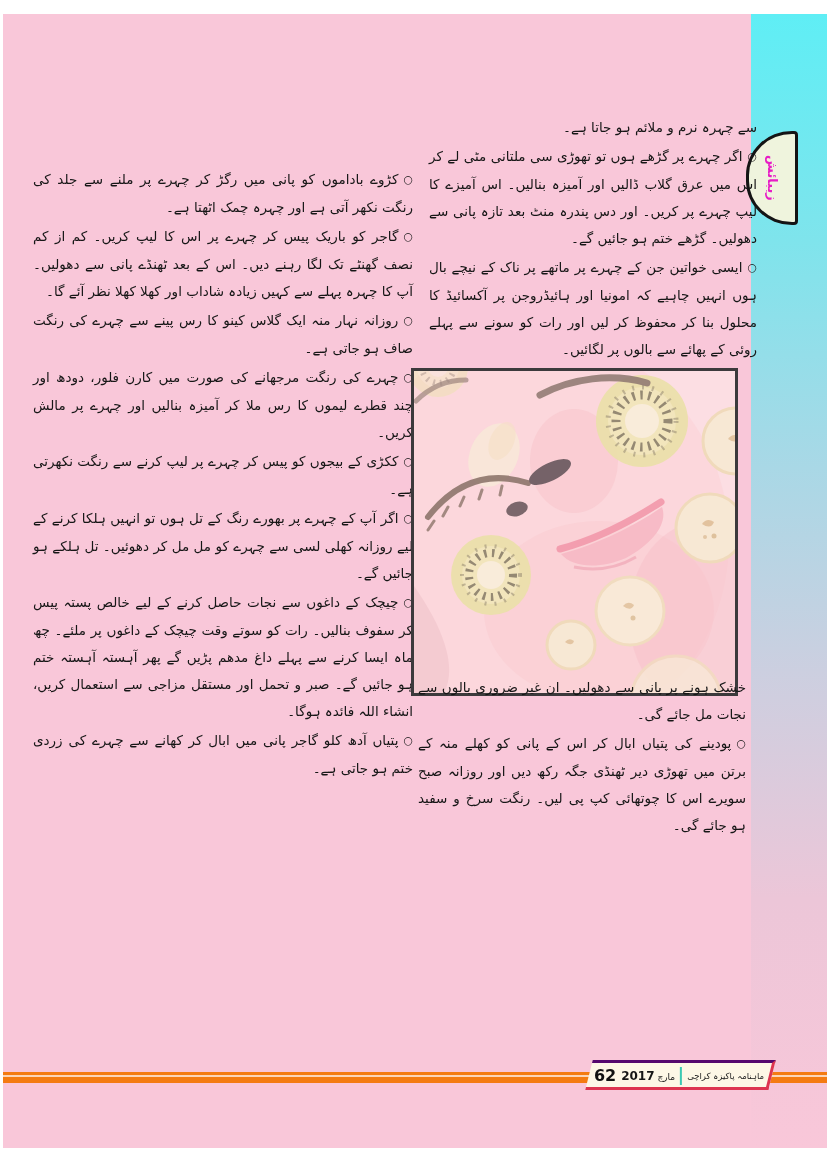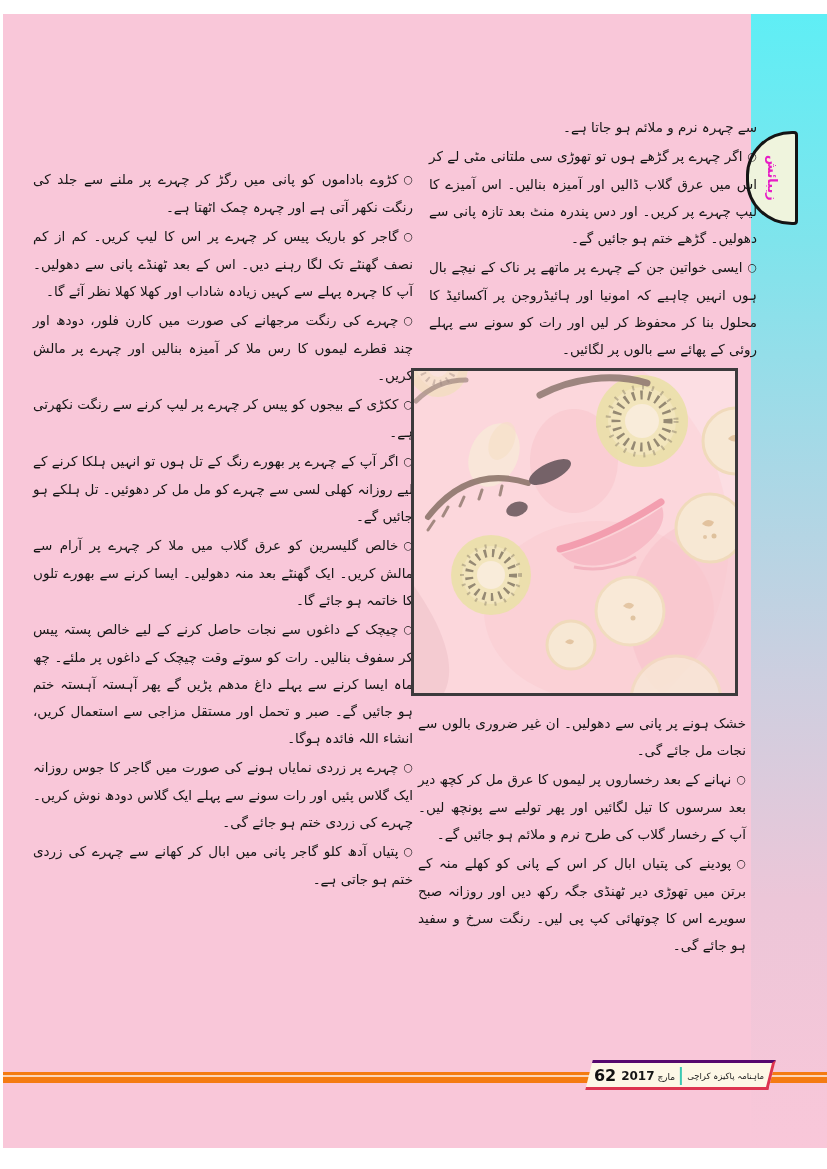--- a/index.html
+++ b/index.html
@@ -26,21 +26,21 @@
   .section-tab .tab-label{
     writing-mode:vertical-rl;font-size:13px;font-weight:bold;color:#e81cc6;
     letter-spacing:2px;line-height:1;
   }
   
   .col{position:absolute;direction:rtl;text-align:justify;font-size:13.5px;line-height:27px;}
   .col p{margin:0 0 2px 0;}
   .col .b{display:inline-block;margin-left:5px;font-size:11px;transform:translateY(-1px);}
   .col-left{left:30px;top:116px;width:380px;margin-top:36px;}
   .col-right-top{left:415px;top:100px;width:328px;margin-left:11px;}
-  .col-right-bottom{left:415px;top:696px;width:328px;}
+  .col-right-bottom{left:415px;top:660px;width:328px;}
   
   .photo-frame{
     position:absolute;left:408px;top:354px;width:327px;height:328px;
     box-sizing:border-box;border:3px solid #3c3a3c;background:#fcdfe4;
   }
   .photo-frame svg{display:block;width:100%;height:100%;}
   
   .orange-bar{
     position:absolute;left:0;top:1058px;width:100%;height:11px;
     background:linear-gradient(180deg,#f47b12 0 3px,#fbd5b8 3px 5px,#f47b12 5px 11px);
@@ -77,26 +77,25 @@
 
   <div class="col col-right-top">
     <p><span>سے چہرہ نرم و ملائم ہو جاتا ہے۔</span></p>
     <p><span class="b">○</span><span>اگر چہرے پر گڑھے ہوں تو تھوڑی سی ملتانی مٹی لے کر اس میں عرق گلاب ڈالیں اور آمیزہ بنالیں۔ اس آمیزے کا لیپ چہرے پر کریں۔ اور دس پندرہ منٹ بعد تازہ پانی سے دھولیں۔ گڑھے ختم ہو جائیں گے۔</span></p>
     <p><span class="b">○</span><span>ایسی خواتین جن کے چہرے پر ماتھے پر ناک کے نیچے بال ہوں انہیں چاہیے کہ امونیا اور ہائیڈروجن پر آکسائیڈ کا محلول بنا کر محفوظ کر لیں اور رات کو سونے سے پہلے روئی کے پھائے سے بالوں پر لگائیں۔</span></p>
   </div>
 
   <div class="col col-left">
     <p><span class="b">○</span><span>کڑوے باداموں کو پانی میں رگڑ کر چہرے پر ملنے سے جلد کی رنگت نکھر آتی ہے اور چہرہ چمک اٹھتا ہے۔</span></p>
     <p><span class="b">○</span><span>گاجر کو باریک پیس کر چہرے پر اس کا لیپ کریں۔ کم از کم نصف گھنٹے تک لگا رہنے دیں۔ اس کے بعد ٹھنڈے پانی سے دھولیں۔ آپ کا چہرہ پہلے سے کہیں زیادہ شاداب اور کھلا کھلا نظر آئے گا۔</span></p>
+    <p><span class="b">○</span><span>روزانہ نہار منہ ایک گلاس کینو کا رس پینے سے چہرے کی رنگت صاف ہو جاتی ہے۔</span></p>
     <p><span class="b">○</span><span>چہرے کی رنگت مرجھانے کی صورت میں کارن فلور، دودھ اور چند قطرے لیموں کا رس ملا کر آمیزہ بنالیں اور چہرے پر مالش کریں۔</span></p>
     <p><span class="b">○</span><span>ککڑی کے بیجوں کو پیس کر چہرے پر لیپ کرنے سے رنگت نکھرتی ہے۔</span></p>
     <p><span class="b">○</span><span>اگر آپ کے چہرے پر بھورے رنگ کے تل ہوں تو انہیں ہلکا کرنے کے لیے روزانہ کھلی لسی سے چہرے کو مل مل کر دھوئیں۔ تل ہلکے ہو جائیں گے۔</span></p>
-    <p><span class="b">○</span><span>خالص گلیسرین کو عرق گلاب میں ملا کر چہرے پر آرام سے مالش کریں۔ ایک گھنٹے بعد منہ دھولیں۔ ایسا کرنے سے بھورے تلوں کا خاتمہ ہو جائے گا۔</span></p>
     <p><span class="b">○</span><span>چیچک کے داغوں سے نجات حاصل کرنے کے لیے خالص پستہ پیس کر سفوف بنالیں۔ رات کو سوتے وقت چیچک کے داغوں پر ملئے۔ چھ ماہ ایسا کرنے سے پہلے داغ مدھم پڑیں گے پھر آہستہ آہستہ ختم ہو جائیں گے۔ صبر و تحمل اور مستقل مزاجی سے استعمال کریں، انشاء اللہ فائدہ ہوگا۔</span></p>
-    <p><span class="b">○</span><span>چہرے پر زردی نمایاں ہونے کی صورت میں گاجر کا جوس روزانہ ایک گلاس پئیں اور رات سونے سے پہلے ایک گلاس دودھ نوش کریں۔ چہرے کی زردی ختم ہو جائے گی۔</span></p>
     <p><span class="b">○</span><span>پتیاں آدھ کلو گاجر پانی میں ابال کر کھانے سے چہرے کی زردی ختم ہو جاتی ہے۔</span></p>
   </div>
 
   <div class="photo-frame">
     <svg viewBox="0 0 321 322" preserveAspectRatio="xMidYMid slice">
       <rect width="321" height="322" fill="#fcdfe4"></rect>
       <ellipse cx="120" cy="170" rx="195" ry="205" fill="#fbd2d6" opacity="0.8"></ellipse>
       <ellipse cx="185" cy="240" rx="115" ry="90" fill="#f8c3c9" opacity="0.55"></ellipse>
       <ellipse cx="290" cy="245" rx="75" ry="95" fill="#f3b0ba" opacity="0.45"></ellipse>
       <path d="M0,215 C28,255 44,295 30,322 L0,322 Z" fill="#e2aab6" opacity="0.45"></path>
@@ -162,21 +161,20 @@
       <path d="M146,178 C184,168 219,149 247,131" stroke="#ee7f95" stroke-width="7" fill="none" stroke-linecap="round"></path>
       <path d="M147,183 C185,173 222,154 248,136 C254,152 240,172 212,187 C184,199 158,196 147,183 Z" fill="#f4a6b5" opacity="0.9"></path>
       <path d="M160,196 C185,201 205,196 222,186" stroke="#e98ba0" stroke-width="3" fill="none" opacity="0.7"></path>
 
       <rect width="321" height="322" fill="#fcdde3" opacity="0.34"></rect>
     </svg>
   </div>
 
   <div class="col col-right-bottom">
     <p><span>خشک ہونے پر پانی سے دھولیں۔ ان غیر ضروری بالوں سے نجات مل جائے گی۔</span></p>
-    <p><span class="b">○</span><span>نہانے کے بعد رخساروں پر لیموں کا عرق مل کر کچھ دیر بعد سرسوں کا تیل لگائیں اور پھر تولیے سے پونچھ لیں۔ آپ کے رخسار گلاب کی طرح نرم و ملائم ہو جائیں گے۔</span></p>
     <p><span class="b">○</span><span>پودینے کی پتیاں ابال کر اس کے پانی کو کھلے منہ کے برتن میں تھوڑی دیر ٹھنڈی جگہ رکھ دیں اور روزانہ صبح سویرے اس کا چوتھائی کپ پی لیں۔ رنگت سرخ و سفید ہو جائے گی۔</span></p>
   </div>
 
   <div class="orange-bar"></div>
   <div class="page-badge">
     <div class="badge-stripe"></div>
     <div class="badge-body">
       <div class="unskew">
         <span class="pg">62</span>
         <span class="date"><span>مارچ</span> <span class="yr">2017</span></span>

